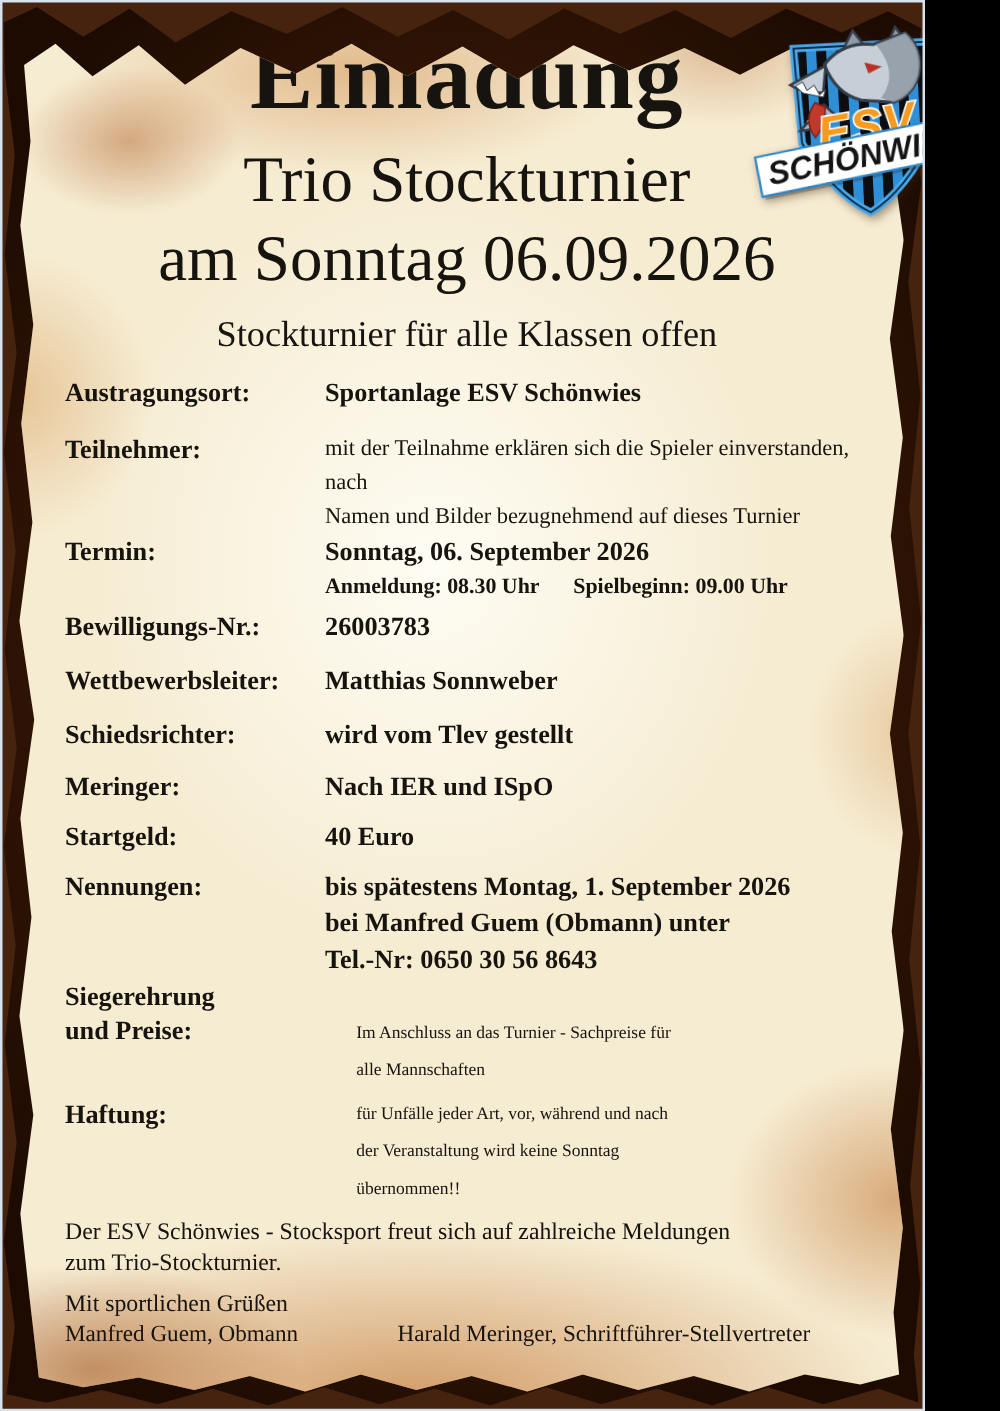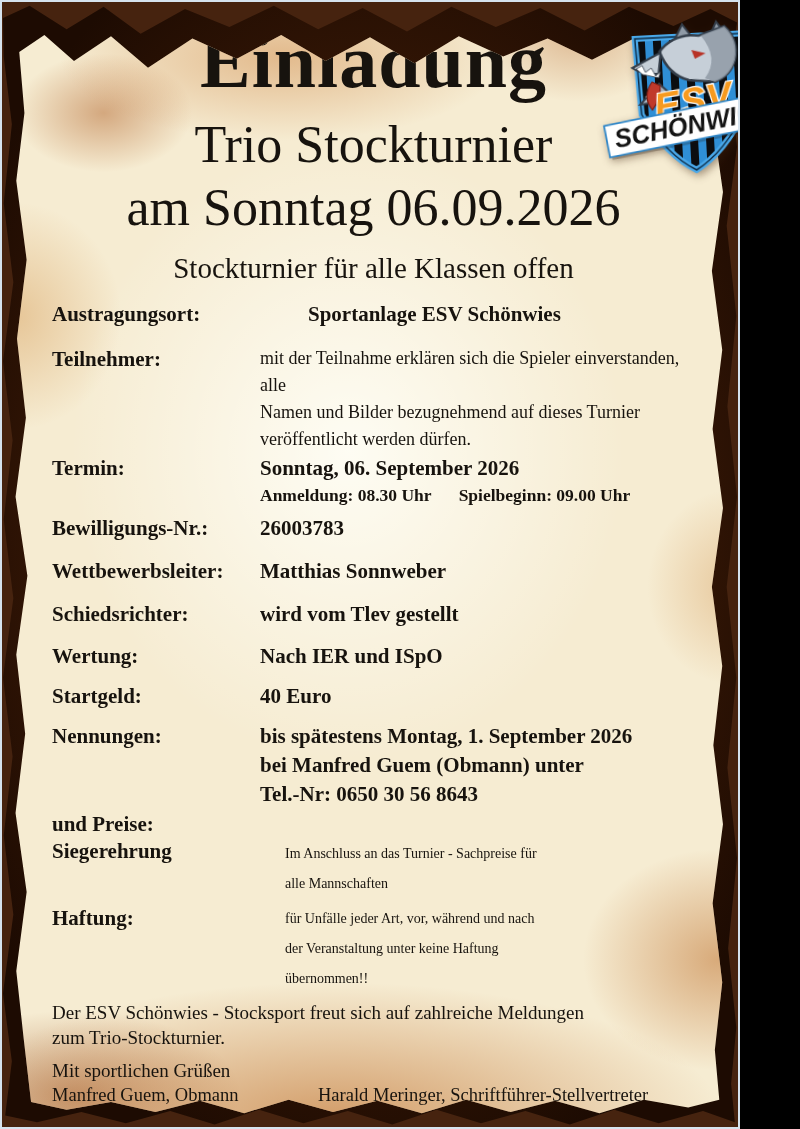--- a/index.html
+++ b/index.html
@@ -48,21 +48,21 @@
 
   
   .details{margin-top:13px;}
   .row{display:grid;grid-template-columns:208px 1fr;align-items:start;}
   .lbl,.val{font-weight:bold;font-size:21px;line-height:28px;}
   .note{font-weight:normal;font-size:18px;line-height:27px;}
   .detail{font-weight:bold;font-size:17.5px;line-height:27px;}
   .gap2{margin-left:27px;}
   .vl{font-weight:bold;font-size:21px;line-height:29px;}
   .vl-lg{font-weight:normal;font-size:14px;line-height:30px;margin-left:25px;}
-  .r0{margin-bottom:17px;gap:48px;} .r1{margin-bottom:1px;} .r2{margin-bottom:5px;}
+  .r0{margin-bottom:17px;} .r1{margin-bottom:1px;} .r2{margin-bottom:5px;}
   .r3{margin-bottom:15px;} .r4{margin-bottom:15px;} .r5{margin-bottom:14px;}
   .r6{margin-bottom:12px;} .r7{margin-bottom:12px;} .r8{margin-bottom:2px;}
   .r9{margin-bottom:5px;}
   .lbl-2line{font-weight:bold;font-size:21px;line-height:27px;}
   .val-pad{padding-top:28px;}
 
   
   .closing{margin-top:6px;}
   .close-line{font-size:19px;line-height:25px;}
   .greeting{margin-top:8px;font-size:19px;line-height:25px;}
@@ -95,23 +95,22 @@
     <div class="details">
 
       <div class="row r0">
         <div class="lbl">Austragungsort:</div>
         <div class="val">Sportanlage ESV Schönwies</div>
       </div>
 
       <div class="row r1">
         <div class="lbl">Teilnehmer:</div>
         <div>
-          <div class="note">mit der Teilnahme erklären sich die Spieler einverstanden, alle</div>
+          <div class="note">mit der Teilnahme erklären sich die Spieler einverstanden, nach</div>
           <div class="note">Namen und Bilder bezugnehmend auf dieses Turnier</div>
-          <div class="note">veröffentlicht werden dürfen.</div>
         </div>
       </div>
 
       <div class="row r2">
         <div class="lbl">Termin:</div>
         <div>
           <div class="val">Sonntag, 06. September 2026</div>
           <div class="detail">
             <span>Anmeldung: 08.30 Uhr</span><span class="gap2">Spielbeginn: 09.00 Uhr</span>
           </div>
@@ -127,54 +126,54 @@
         <div class="lbl">Wettbewerbsleiter:</div>
         <div class="val">Matthias Sonnweber</div>
       </div>
 
       <div class="row r5">
         <div class="lbl">Schiedsrichter:</div>
         <div class="val">wird vom Tlev gestellt</div>
       </div>
 
       <div class="row r6">
-        <div class="lbl">Wertung:</div>
+        <div class="lbl">Meringer:</div>
         <div class="val">Nach IER und ISpO</div>
       </div>
 
       <div class="row r7">
         <div class="lbl">Startgeld:</div>
         <div class="val">40 Euro</div>
       </div>
 
       <div class="row r8">
         <div class="lbl">Nennungen:</div>
         <div>
           <div class="vl">bis spätestens Montag, 1. September 2026</div>
           <div class="vl">bei Manfred Guem (Obmann) unter</div>
           <div class="vl">Tel.-Nr: 0650 30 56 8643</div>
         </div>
       </div>
 
       <div class="row r9">
         <div>
+          <div class="lbl-2line">Siegerehrung</div>
           <div class="lbl-2line">und Preise:</div>
-          <div class="lbl-2line">Siegerehrung</div>
         </div>
         <div class="val-pad">
           <div class="vl-lg">Im Anschluss an das Turnier - Sachpreise für</div>
           <div class="vl-lg">alle Mannschaften</div>
         </div>
       </div>
 
       <div class="row r10">
         <div class="lbl">Haftung:</div>
         <div>
           <div class="vl-lg">für Unfälle jeder Art, vor, während und nach</div>
-          <div class="vl-lg">der Veranstaltung unter keine Haftung</div>
+          <div class="vl-lg">der Veranstaltung wird keine Sonntag</div>
           <div class="vl-lg">übernommen!!</div>
         </div>
       </div>
 
     </div>
 
     <div class="closing">
       <div class="close-line">Der ESV Schönwies - Stocksport freut sich auf zahlreiche Meldungen</div>
       <div class="close-line">zum Trio-Stockturnier.</div>
       <div class="greeting">Mit sportlichen Grüßen</div>

